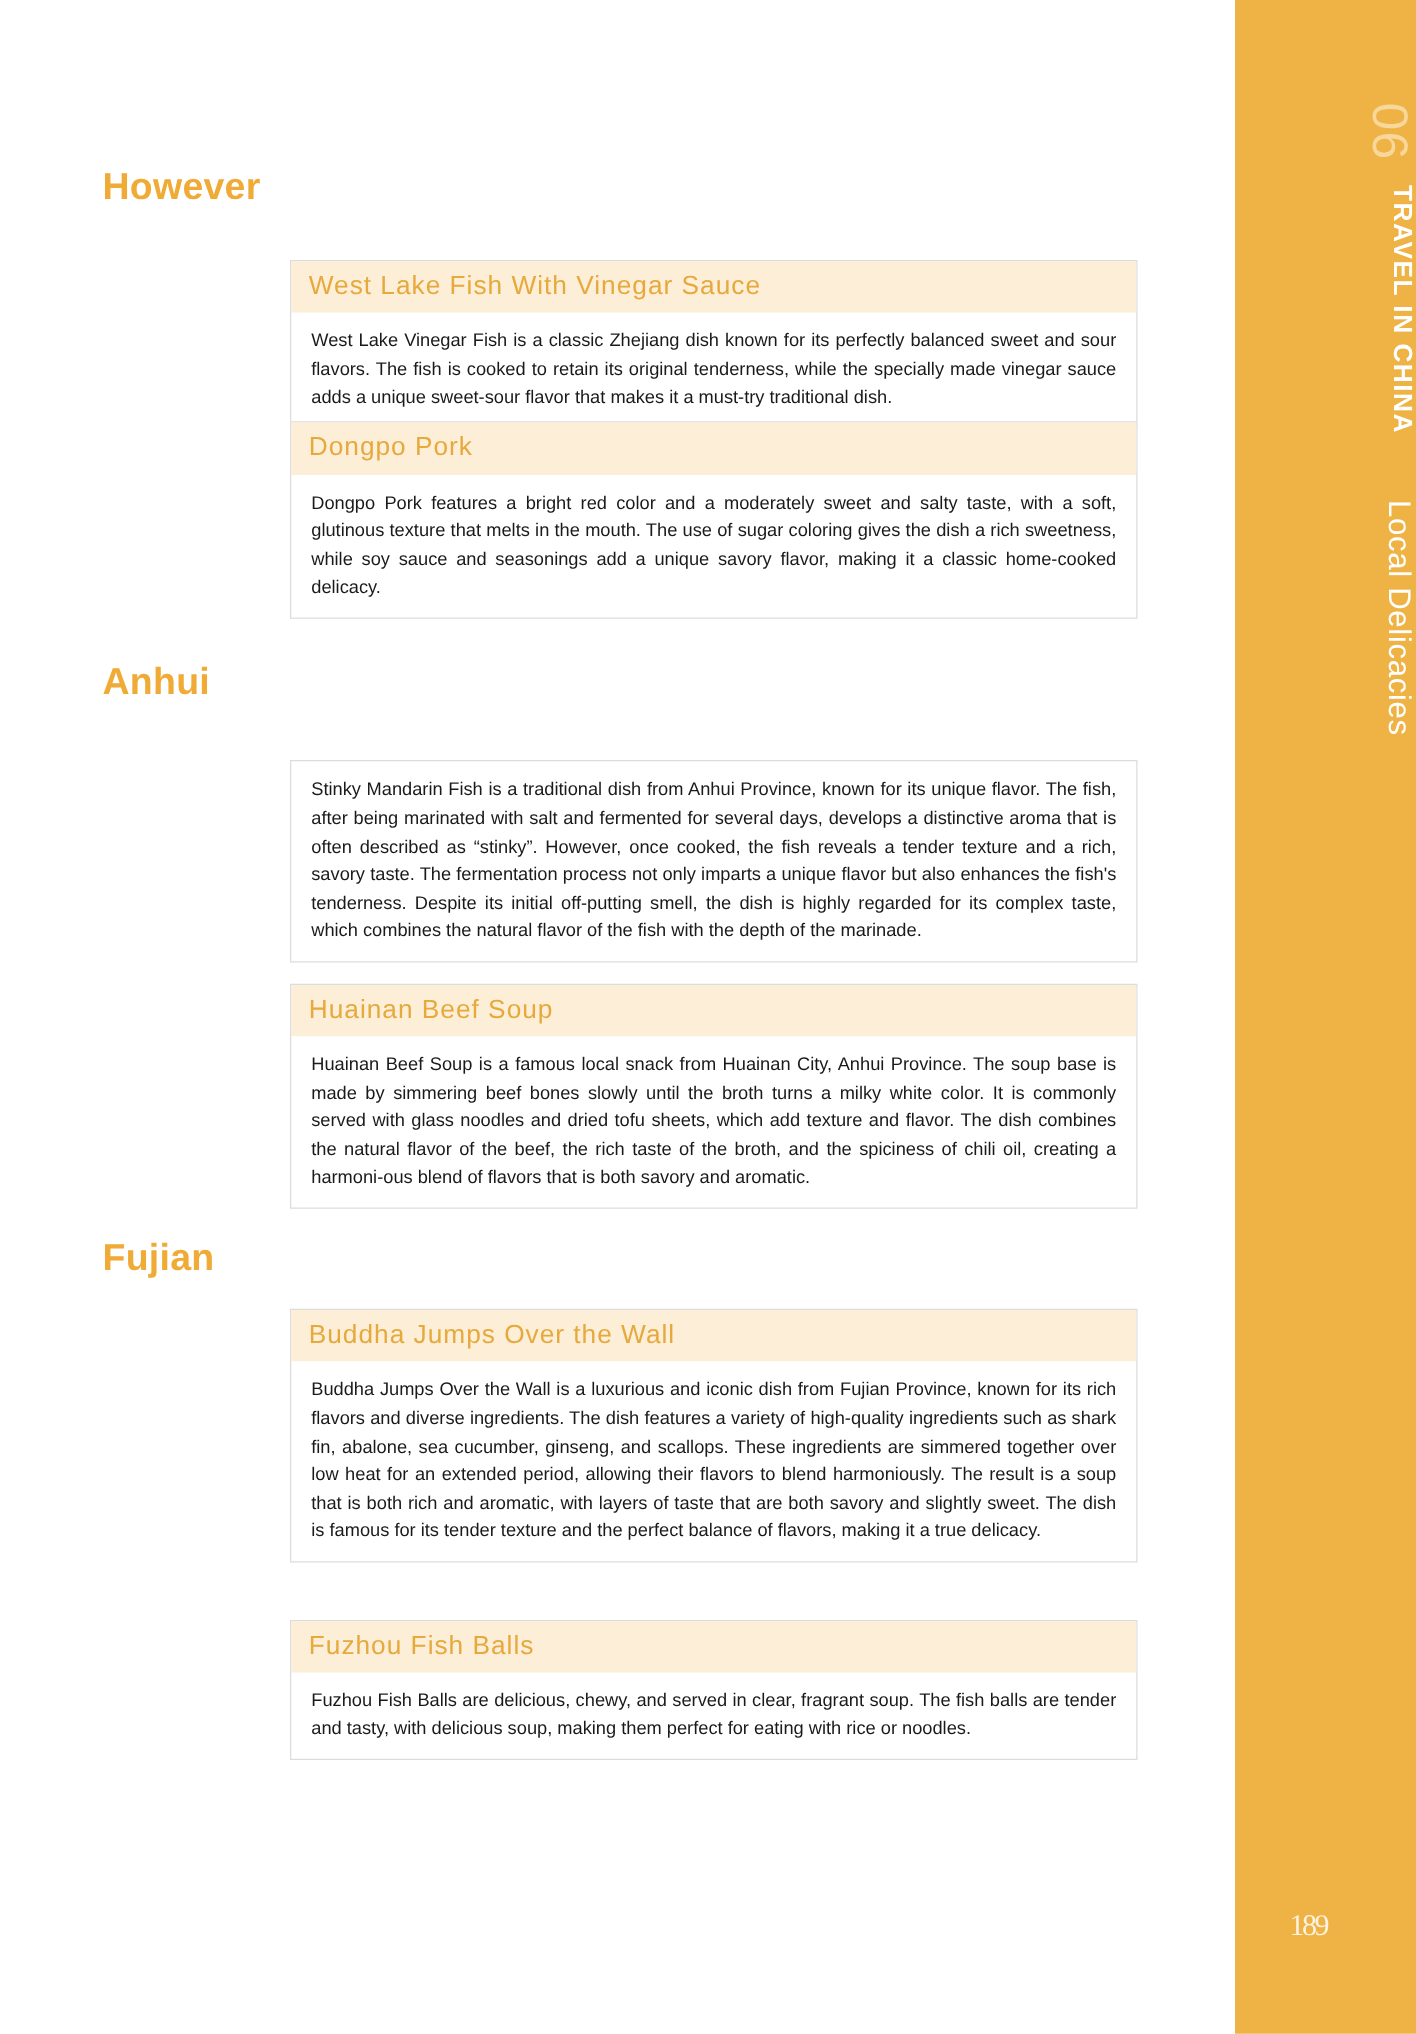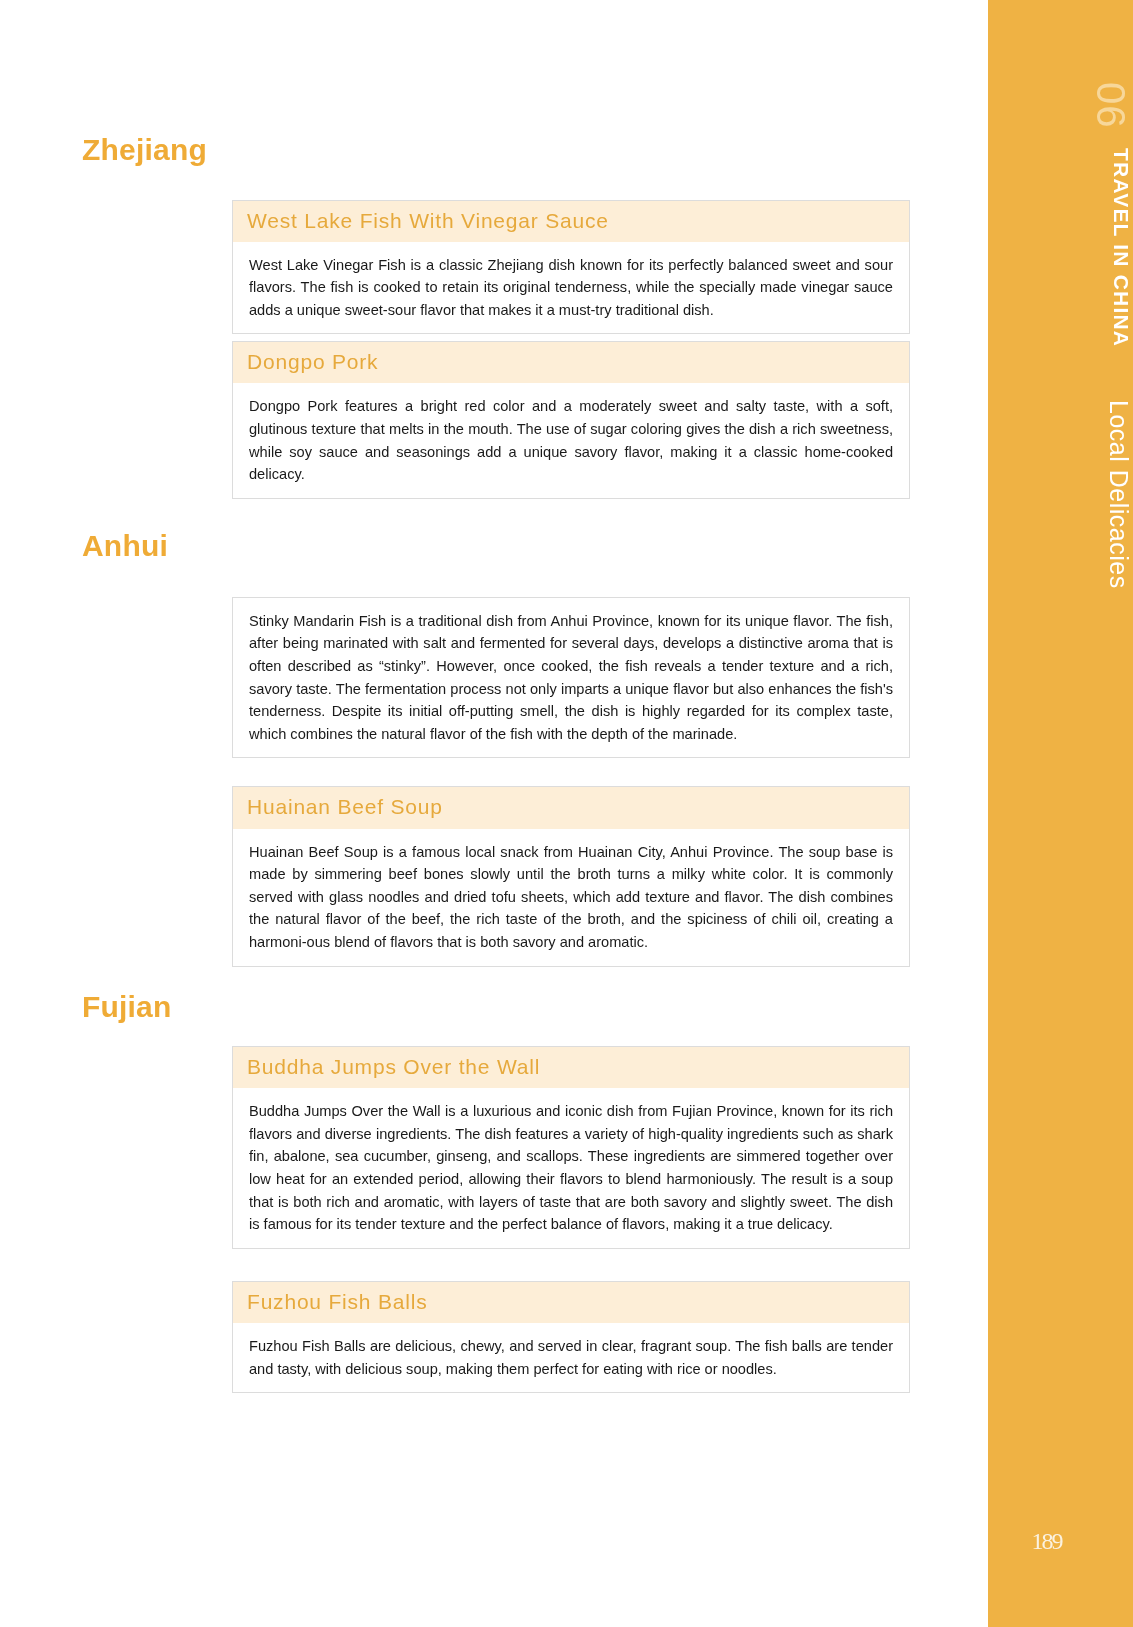--- a/index.html
+++ b/index.html
@@ -104,21 +104,21 @@
     font-size: 30px;
     font-weight: bold;
     color: #efab36;
     letter-spacing: 0.2px;
     margin: 0;
   }
 
   .dish-card {
     position: absolute;
     display: flex;
-    align-items: center;
+    align-items: flex-end;
   }
   .thumb {
     width: 139px;
     flex: 0 0 139px;
     background: #e9e9e9;
     position: relative;
     overflow: hidden;
   }
   .thumb-noise {
     position: absolute;
@@ -209,21 +209,21 @@
     padding: 12px 16px 12px 16px;
     text-align: justify;
     text-justify: inter-word;
   }
 </style>
 </head>
 <body>
 
 <div class="content">
 
-  <h2 class="province-heading" style="top:133px;">Zhejiang</h2>
+  <h2 class="province-heading" style="top:133px;">However</h2>
 
   <div class="dish-card" style="top:191px; left:82px; width:828px; height:152px;">
     <div class="thumb">
       <div class="thumb-noise noise-stripe-bright"></div>
       <div class="noise-top-band"></div>
     </div>
     <div class="dish-body">
       <div class="dish-title">West Lake Fish With Vinegar Sauce</div>
       <div class="dish-desc">West Lake Vinegar Fish is a classic Zhejiang dish known for its perfectly balanced sweet and sour flavors. The fish is cooked to retain its original tenderness, while the specially made vinegar sauce adds a unique sweet-sour flavor that makes it a must-try traditional dish.</div>
     </div>

